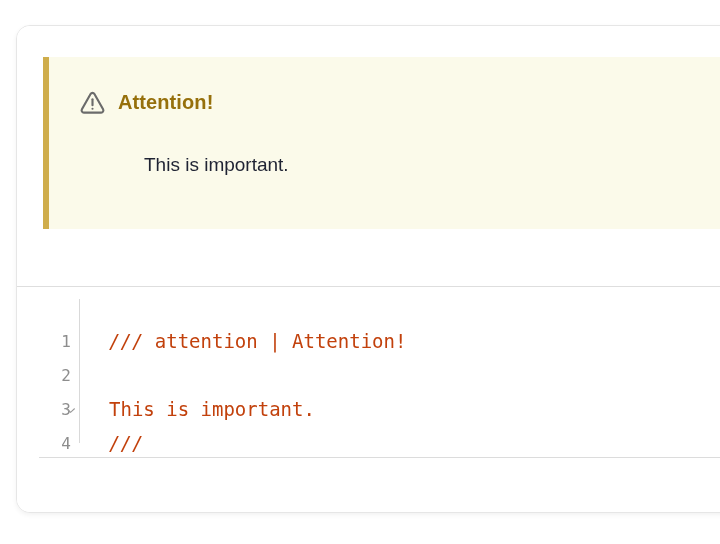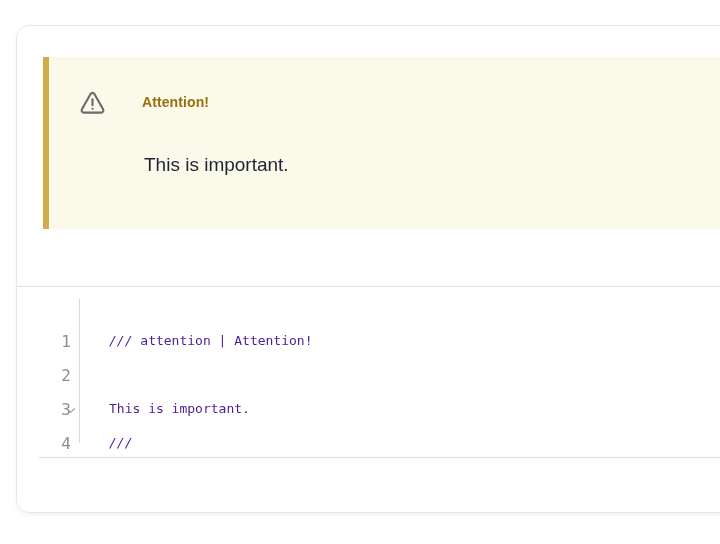--- a/index.html
+++ b/index.html
@@ -69,22 +69,22 @@
   }
 
   .warn-icon {
     width: 27px;
     height: 27px;
     flex: 0 0 27px;
     display: block;
   }
 
   .adm-title {
-    margin-left: 36px;
-    font-size: 14px;
+    margin-left: 12px;
+    font-size: 20px;
     font-weight: bold;
     color: #96700c;
     letter-spacing: .1px;
     white-space: nowrap;
   }
 
   .adm-body {
     position: absolute;
     left: 95px;
     top: 97px;
@@ -161,22 +161,22 @@
     left: 80px;
     top: 0;
     width: 680px;
     height: 170px;
   }
 
   .code-line {
     position: absolute;
     left: 12px;
     font-family: "DejaVu Sans Mono", "Liberation Mono", monospace;
-    font-size: 13px;
-    color: #4c1d95;
+    font-size: 19px;
+    color: #c2410c;
     line-height: 22px;
     white-space: pre;
   }
   .cl-1 { top: 43px; }
   .cl-2 { top: 77px; }
   .cl-3 { top: 111px; }
   .cl-4 { top: 145px; }
 
   .tok-fence { font-style: italic; }
 

